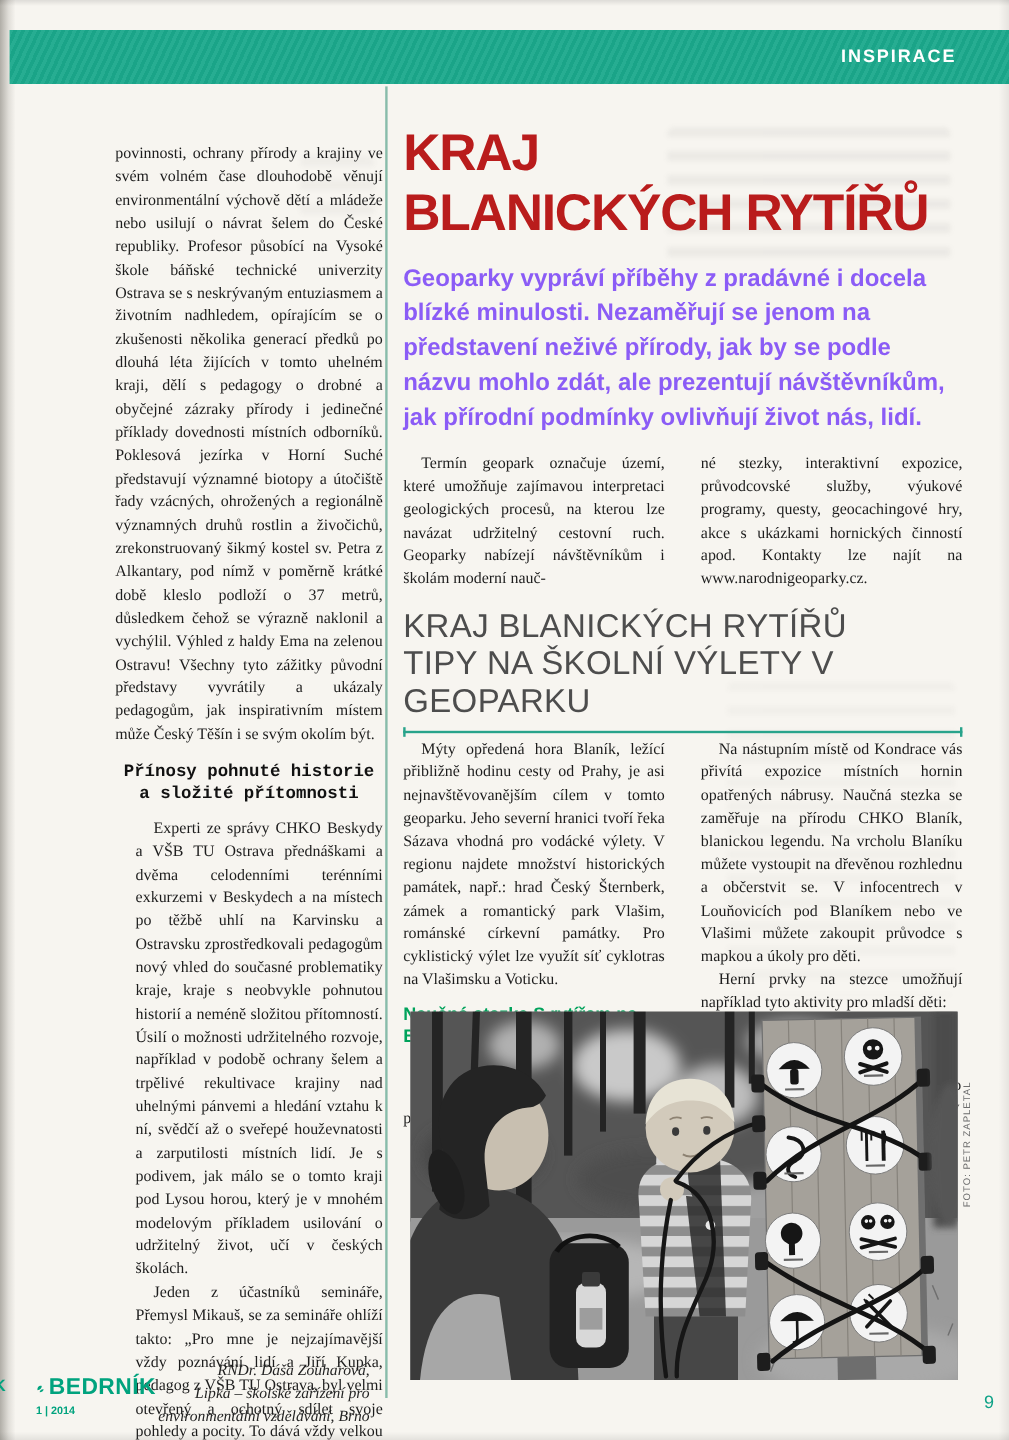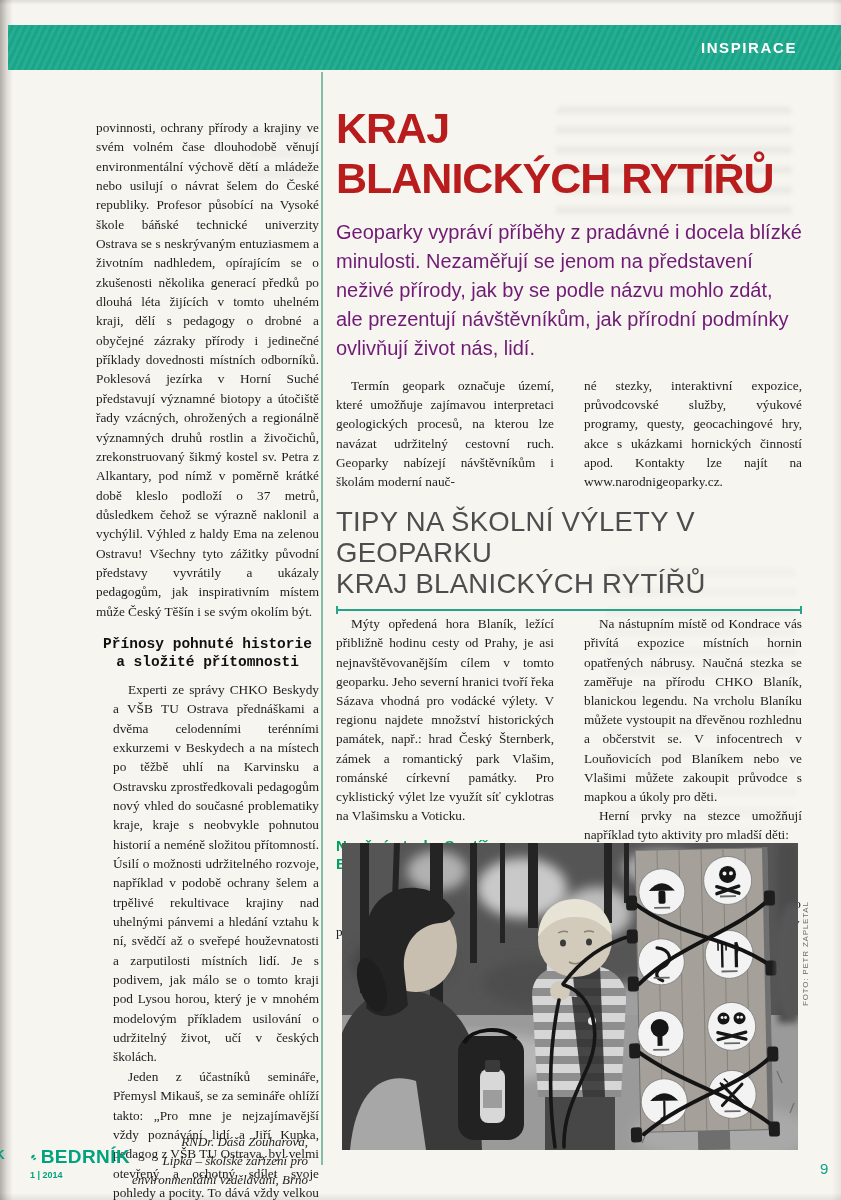--- a/index.html
+++ b/index.html
@@ -38,22 +38,22 @@
   .logo .row{display:flex;align-items:center;gap:3px;}
   .logo .word{font-size:19px;font-weight:bold;letter-spacing:.4px;}
   .logo .issue{font-size:9px;font-weight:bold;width:88px;margin-top:2px;color:#00a37e;}
   .edgeletter{position:absolute;left:-5px;top:1147px;font-family:"Liberation Sans",sans-serif;
     font-weight:bold;font-size:13.5px;color:#00a37e;}
   
   .main{position:absolute;left:336px;top:100px;width:466px;}
   .main h1{margin:0;padding-top:3px;font-family:"Liberation Sans",sans-serif;font-weight:bold;
     font-size:43px;line-height:50px;letter-spacing:-1px;color:#b91c1c;}
   .main h1 span{display:block;}
-  .lead{margin:15px 0 0 0;font-family:"Liberation Sans",sans-serif;font-weight:normal;
-    font-size:20px;line-height:29px;color:#701a75;}
+  .lead{margin:15px 0 0 0;font-family:"Liberation Sans",sans-serif;font-weight:bold;
+    font-size:20px;line-height:29px;color:#8b5cf6;}
   .twocol{display:grid;grid-template-columns:1fr 1fr;column-gap:30px;font-size:13.3px;line-height:19.2px;text-align:justify;}
   .intro{margin-top:13px;}
   .twocol p{margin:0;}
   .twocol p.indent{text-indent:15px;}
   .sectionhead{margin:15px 0 0 0;font-family:"Liberation Sans",sans-serif;font-weight:normal;
     font-size:27.5px;line-height:31px;letter-spacing:.3px;color:#4d4d4d;}
   .sectionhead span{display:block;}
   .tealrule{position:relative;margin-top:7px;height:8px;}
   .tealrule .line{position:absolute;left:0;right:0;top:3px;height:2px;background:#28a38b;}
   .tealrule .tick{position:absolute;top:0;width:2px;height:8px;background:#28a38b;}
@@ -131,22 +131,22 @@
     </h1>
 
     <p class="lead">Geoparky vypráví příběhy z pradávné i docela blízké minulosti. Nezaměřují se jenom na představení neživé přírody, jak by se podle názvu mohlo zdát, ale prezentují návštěvníkům, jak přírodní podmínky ovlivňují život nás, lidí.</p>
 
     <div class="twocol intro">
       <p class="indent">Termín geopark označuje území, které umožňuje zajímavou interpretaci geologických procesů, na kterou lze navázat udržitelný cestovní ruch. Geoparky nabízejí návštěvníkům i školám moderní nauč-</p>
       <p>né stezky, interaktivní expozice, průvodcovské služby, výukové programy, questy, geocachingové hry, akce s ukázkami hornických činností apod. Kontakty lze najít na www.narodnigeoparky.cz.</p>
     </div>
 
     <h2 class="sectionhead">
+      <span>KRAJ BLANICKÝCH RYTÍŘŮ</span>
       <span>TIPY NA ŠKOLNÍ VÝLETY V GEOPARKU</span>
-      <span>KRAJ BLANICKÝCH RYTÍŘŮ</span>
     </h2>
     <div class="tealrule">
       <span class="tick l"></span>
         <span class="line"></span>
         <span class="tick r"></span>
     </div>
 
     <div class="twocol tips">
       <div>
         <p class="indent">Mýty opředená hora Blaník, ležící přibližně hodinu cesty od Prahy, je asi nejnavštěvovanějším cílem v tomto geoparku. Jeho severní hranici tvoří řeka Sázava vhodná pro vodácké výlety. V regionu najdete množství historických památek, např.: hrad Český Šternberk, zámek a romantický park Vlašim, románské církevní památky. Pro cyklistický výlet lze využít síť cyklotras na Vlašimsku a Voticku.</p>

